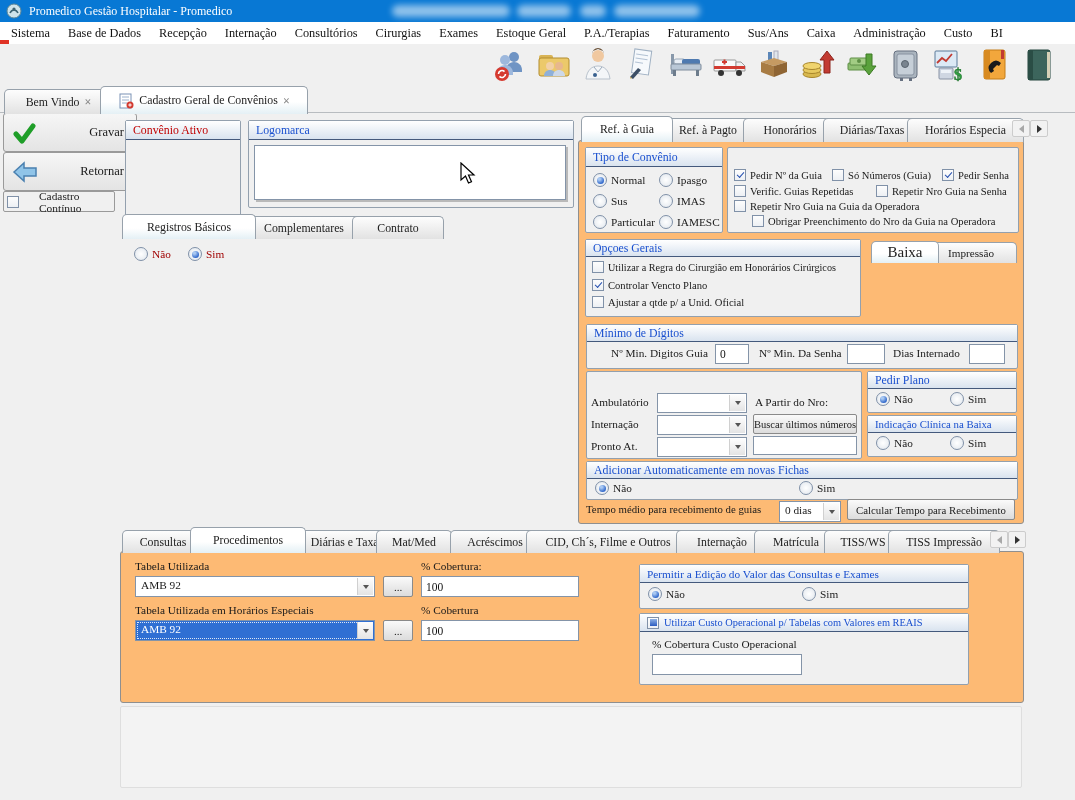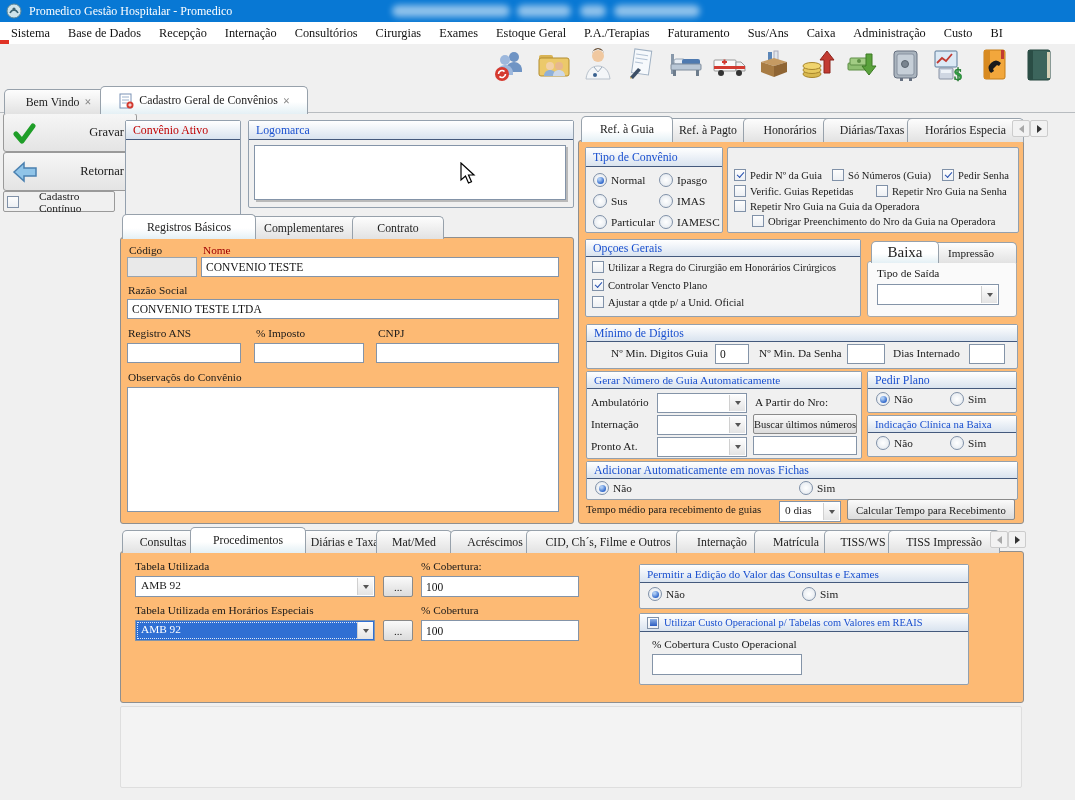--- a/index.html
+++ b/index.html
@@ -273,36 +273,20 @@
   <div class="tab active" style="left:122px;top:214px;width:118px;height:24px">
     <span>Registros Básicos</span>
   </div>
   <div class="tab" style="left:242px;top:216px;width:108px;height:22px">
     <span>Complementares</span>
   </div>
   <div class="tab" style="left:352px;top:216px;width:76px;height:22px">
     <span>Contrato</span>
   </div>
 
-  <div class="panel" style="left:120px;top:237px;width:452px;height:285px">
-    <span class="lbl" style="left:8px;top:6px">Código</span>
-    <span class="lbl red" style="left:82px;top:6px">Nome</span>
-    <input class="inp dis" style="left: 6px; top: 19px; width: 70px; height: 20px;" disabled="" value="">
-    <input class="inp" style="left: 80px; top: 19px; width: 358px; height: 20px;" readonly="" value="CONVENIO TESTE">
-    <span class="lbl" style="left:7px;top:46px">Razão Social</span>
-    <input class="inp" style="left: 6px; top: 61px; width: 432px; height: 20px;" readonly="" value="CONVENIO TESTE LTDA">
-    <span class="lbl" style="left:7px;top:89px">Registro ANS</span>
-    <span class="lbl" style="left:135px;top:89px">% Imposto</span>
-    <span class="lbl" style="left:257px;top:89px">CNPJ</span>
-    <input class="inp" style="left: 6px; top: 105px; width: 114px; height: 20px;" readonly="" value="">
-    <input class="inp" style="left: 133px; top: 105px; width: 110px; height: 20px;" readonly="" value="">
-    <input class="inp" style="left: 255px; top: 105px; width: 183px; height: 20px;" readonly="" value="">
-    <span class="lbl" style="left:7px;top:133px">Observaçõs do Convênio</span>
-    <div class="area" style="left:6px;top:149px;width:432px;height:125px"></div>
-  </div>
 
   <div class="tab active" style="left:581px;top:116px;width:76px;height:25px">
     <span>Ref. à Guia</span>
   </div>
   <div class="tab" style="left:659px;top:118px;width:82px;height:23px">
     <span>Ref. à Pagto</span>
   </div>
   <div class="tab" style="left:743px;top:118px;width:78px;height:23px">
     <span>Honorários</span>
   </div>
@@ -394,43 +378,33 @@
         <span class="cb"></span>
         <span>Ajustar a qtde p/ a Unid. Oficial</span>
       </span>
     </div>
 
     <div class="tab active mini" style="left:292px;top:100px;width:52px;height:21px;font-size:15px">
       <span>Baixa</span>
     </div>
     <div class="tab mini" style="left:346px;top:101px;width:76px;height:20px;font-size:11.2px">
       <span>Impressão</span>
-    </div>
-    <div class="panel" style="left:288px;top:120px;width:148px;height:54px;background:#fafafa;border-color:#a8a8a8">
-      <span class="lbl" style="left:9px;top:5px">Tipo de Saída</span>
-      <div class="dd" style="left:9px;top:22px;width:122px;height:21px">
-        <span></span>
-        <span class="arr">
-            <span class="tri-d"></span>
-          </span>
-      </div>
     </div>
 
     <div class="grp" style="left:7px;top:183px;width:430px;height:43px">
       <div class="grp-h" style="height:16px;line-height:15px">Mínimo de Dígitos</div>
       <span class="lbl" style="left:24px;top:22px">Nº Min. Digitos Guia</span>
       <input class="inp" style="left: 128px; top: 19px; width: 34px; height: 20px;" readonly="" value="0">
       <span class="lbl" style="left:172px;top:22px">Nº Min. Da Senha</span>
       <input class="inp" style="left: 260px; top: 19px; width: 38px; height: 20px;" readonly="" value="">
       <span class="lbl" style="left:306px;top:22px">Dias Internado</span>
       <input class="inp" style="left: 382px; top: 19px; width: 36px; height: 20px;" readonly="" value="">
     </div>
 
     <div class="grp" style="left:7px;top:230px;width:274px;height:86px">
-      <div class="grp-h" style="height:16px;line-height:15px;font-size:11.3px">Gerar Número de Guia Automaticamente</div>
       <span class="lbl" style="left:4px;top:24px">Ambulatório</span>
       <div class="dd" style="left:70px;top:21px;width:90px;height:20px">
         <span></span>
         <span class="arr">
             <span class="tri-d"></span>
           </span>
       </div>
       <span class="lbl" style="left:4px;top:46px">Internação</span>
       <div class="dd" style="left:70px;top:43px;width:90px;height:20px">
         <span></span>

